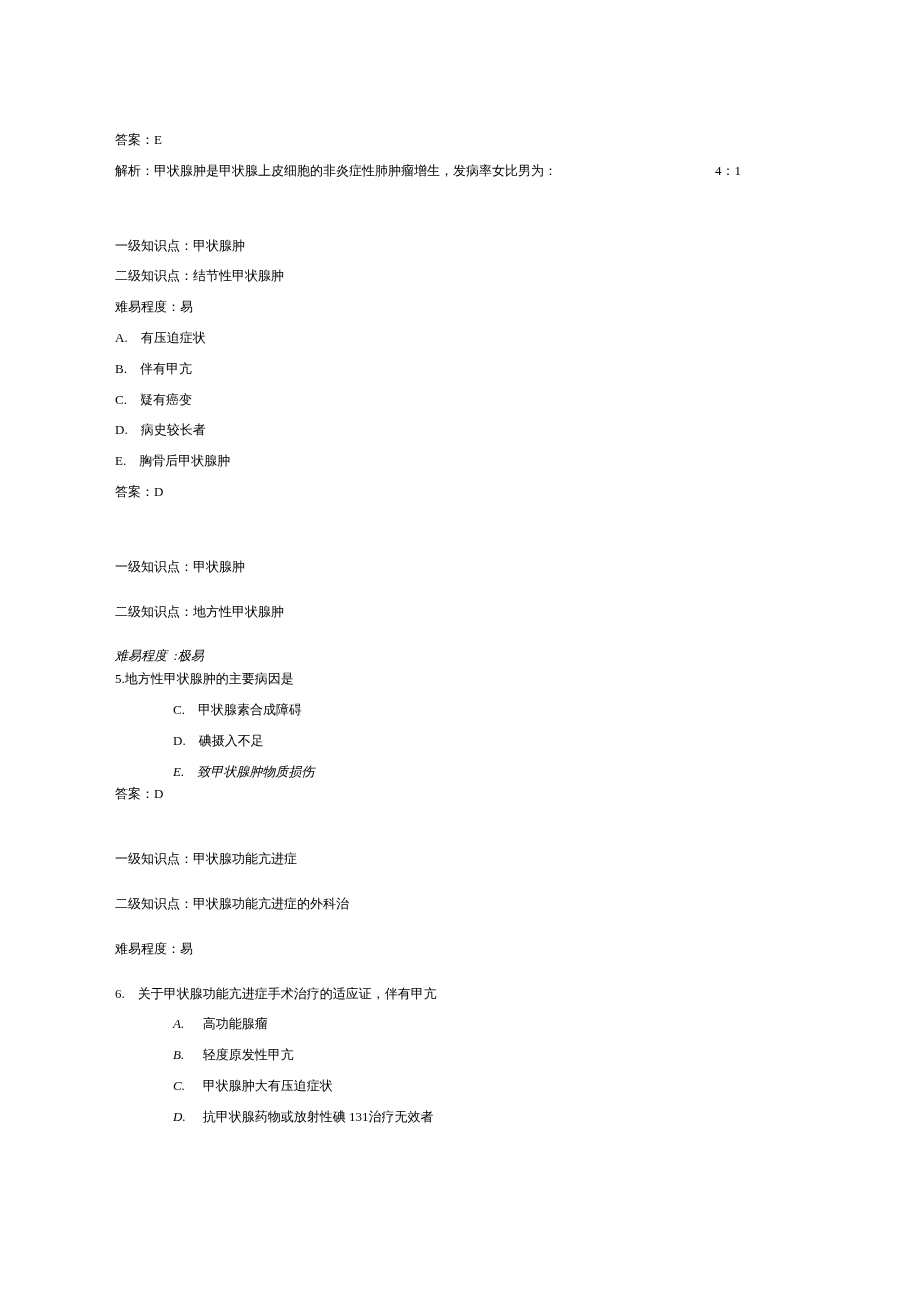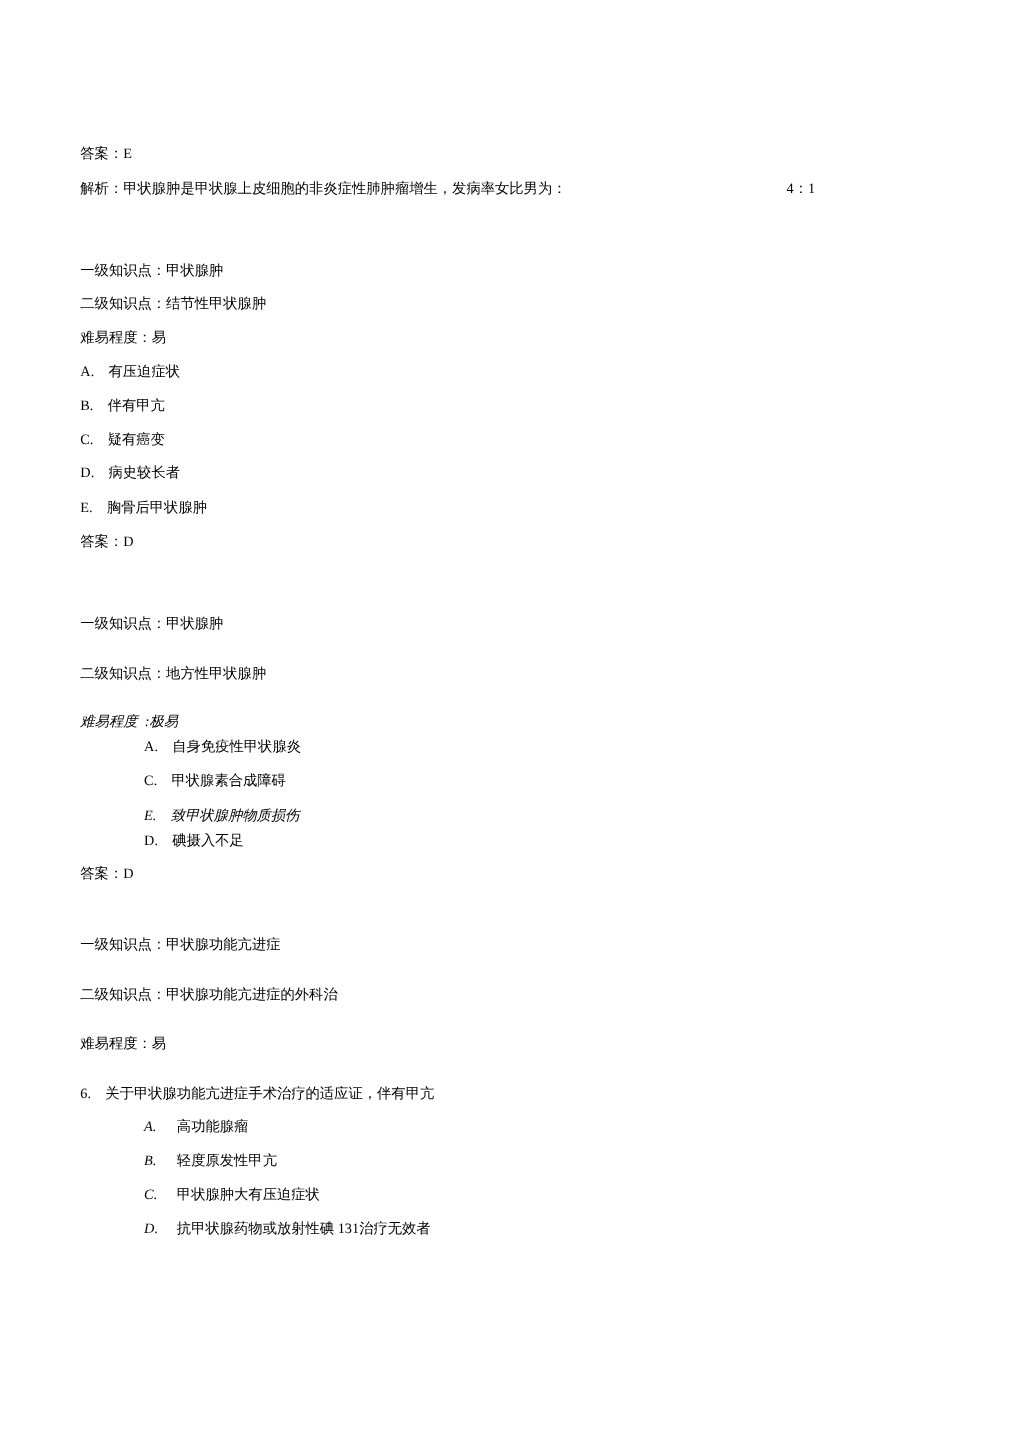--- a/index.html
+++ b/index.html
@@ -7,21 +7,21 @@
     padding: 0;
     background: #ffffff;
     font-family: "SimSun", "宋体", serif;
     font-size: 13px;
     color: #000000;
     line-height: 1.6;
   }
   .page {
     width: 920px;
     min-height: 1303px;
-    padding: 130px 115px 60px 73px;
+    padding: 130px 115px 60px 115px;
     box-sizing: border-box;
   }
   .line {
     margin-bottom: 10px;
   }
   .spacer-sm {
     height: 14px;
   }
   .spacer-md {
     height: 34px;
@@ -93,35 +93,32 @@
   <div class="spacer-lg"></div>
 
   <div class="line">一级知识点：甲状腺肿</div>
   <div class="spacer-sm"></div>
   <div class="line">二级知识点：地方性甲状腺肿</div>
   <div class="spacer-sm"></div>
   <div class="line tight">
     <span>难易程度</span>&nbsp;
     <span>:极易</span>
   </div>
-  <div class="line option-b">
-    <span>A.</span>&nbsp;&nbsp;&nbsp;
-    <span>自身免疫性甲状腺炎</span>
-  </div>
+  <div class="line">5.地方性甲状腺肿的主要病因是</div>
   <div class="line option-b">
     <span>C.</span>&nbsp;&nbsp;&nbsp;
     <span>甲状腺素合成障碍</span>
   </div>
+  <div class="line option-b">
+    <span>D.</span>&nbsp;&nbsp;&nbsp;
+    <span>碘摄入不足</span>
+  </div>
   <div class="line tight option-b">
     <span>E.</span>&nbsp;&nbsp;&nbsp;
     <span>致甲状腺肿物质损伤</span>
-  </div>
-  <div class="line option-b">
-    <span>D.</span>&nbsp;&nbsp;&nbsp;
-    <span>碘摄入不足</span>
   </div>
   <div class="line">答案：D</div>
 
   <div class="spacer-md"></div>
 
   <div class="line">一级知识点：甲状腺功能亢进症</div>
   <div class="spacer-sm"></div>
   <div class="line">二级知识点：甲状腺功能亢进症的外科治</div>
   <div class="spacer-sm"></div>
   <div class="line">难易程度：易</div>

